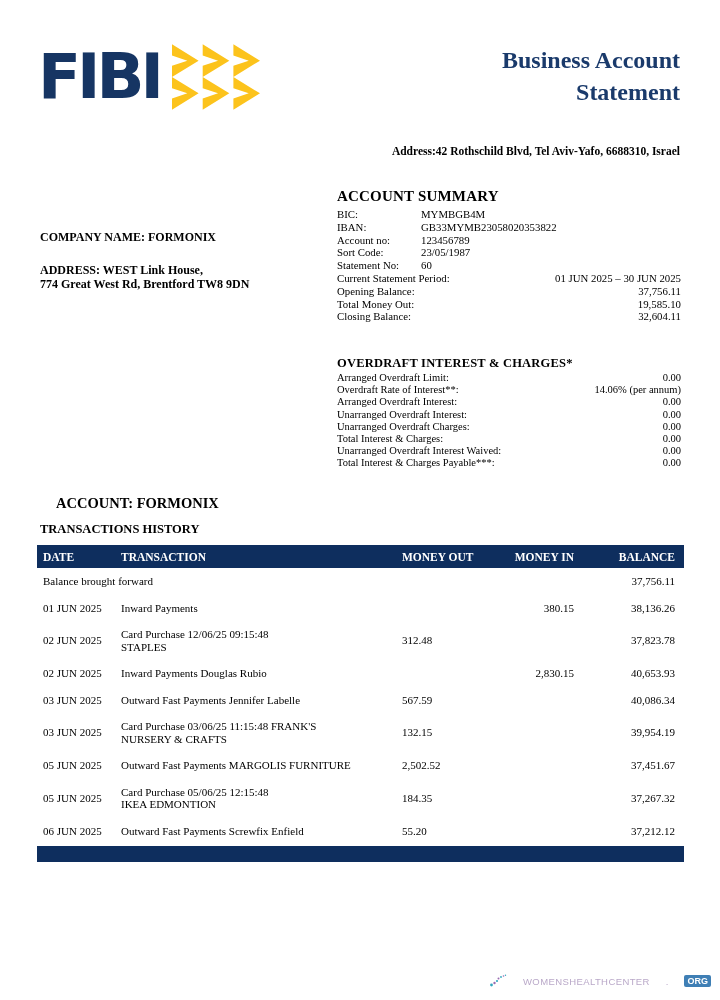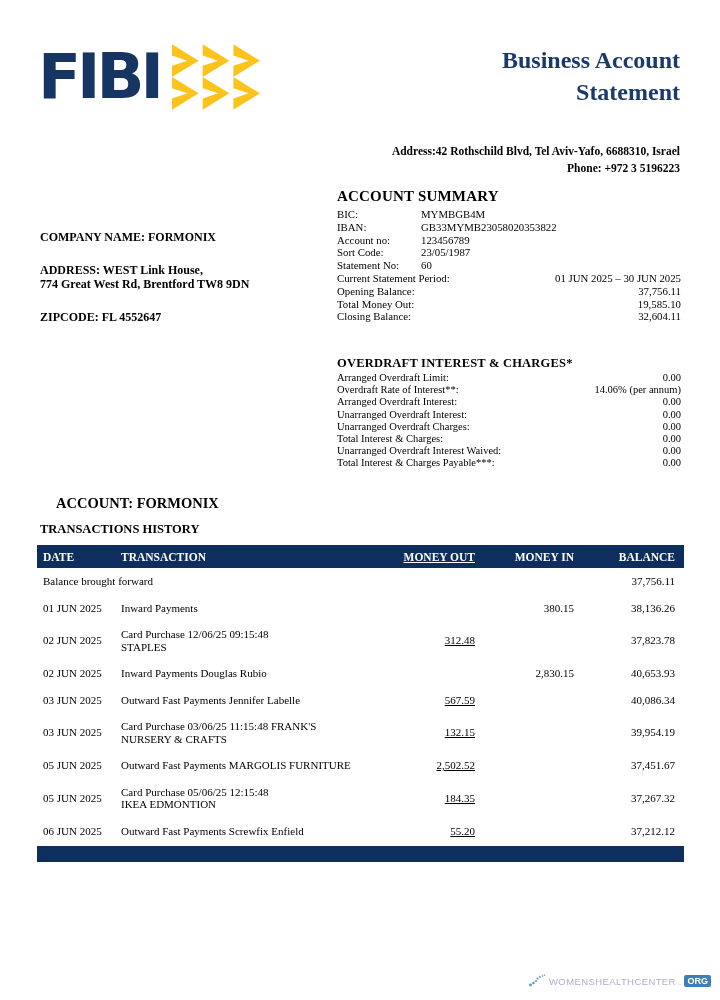--- a/index.html
+++ b/index.html
@@ -40,29 +40,29 @@
   .kv.left .lbl{width:84px;flex:0 0 84px;}
   .kv.right .val{margin-left:auto;text-align:right;}
   
   .acct-heading{position:absolute;left:56px;top:495px;font-size:14.5px;font-weight:bold;}
   .hist-heading{position:absolute;left:40px;top:522px;font-size:12.5px;font-weight:bold;}
   
   .txn-table{position:absolute;left:37px;top:545px;width:647px;}
   .thead{display:flex;align-items:center;height:23px;background:var(--navy);color:#fff;font-weight:bold;font-size:11.5px;}
   .c-date{flex:0 0 78px;margin-left:6px;}
   .c-desc{flex:0 0 281px;white-space:pre-line;}
-  .c-out{flex:0 0 73px;text-align:right;text-decoration:underline;}
+  .c-out{flex:0 0 73px;}
   .c-in{flex:0 0 99px;text-align:right;}
   .c-bal{flex:0 0 101px;text-align:right;}
   .row{display:flex;align-items:center;font-size:11px;line-height:12.5px;padding:7px 0;}
   .row.bbf{font-weight:normal;}
   .c-bbf{flex:0 0 359px;margin-left:6px;}
   .endbar{height:16px;background:var(--navy);margin-top:2px;}
   
-  .watermark{position:absolute;right:9px;bottom:12px;display:flex;align-items:center;gap:3px;}
+  .watermark{position:absolute;right:9px;bottom:12px;display:flex;align-items:center;gap:16px;}
   .watermark .wm-name{font-family:"Liberation Sans", sans-serif;font-size:9.5px;letter-spacing:0.4px;color:var(--wm-text);}
   .watermark .wm-dot{font-family:"Liberation Sans", sans-serif;font-size:9.5px;color:var(--wm-text);}
   .watermark .wm-tld{font-family:"Liberation Sans", sans-serif;font-size:9px;font-weight:bold;color:#fff;background:var(--wm-box);padding:1px 3px;border-radius:2px;}
 </style>
 </head>
 <body>
 
 <div class="page">
 
   <div class="logo">
@@ -79,28 +79,26 @@
     </svg>
   </div>
 
   <div class="doc-title">
     <div>Business Account</div>
     <div>Statement</div>
   </div>
 
   <div class="contact">
     <div>Address:42 Rothschild Blvd, Tel Aviv-Yafo, 6688310, Israel</div>
-    <div>Phone: +972 3 5196223</div>
   </div>
 
   <div class="company">
     <div class="grp">COMPANY NAME: FORMONIX</div>
     <div>ADDRESS: WEST Link House,</div>
     <div class="grp">774 Great West Rd, Brentford TW8 9DN</div>
-    <div>ZIPCODE: FL 4552647</div>
   </div>
 
   <div class="panel summary">
     <h2>ACCOUNT SUMMARY</h2>
     <div>
   <div class="kv left">
     <span class="lbl">BIC:</span>
     <span class="val">MYMBGB4M</span>
   </div>
 

